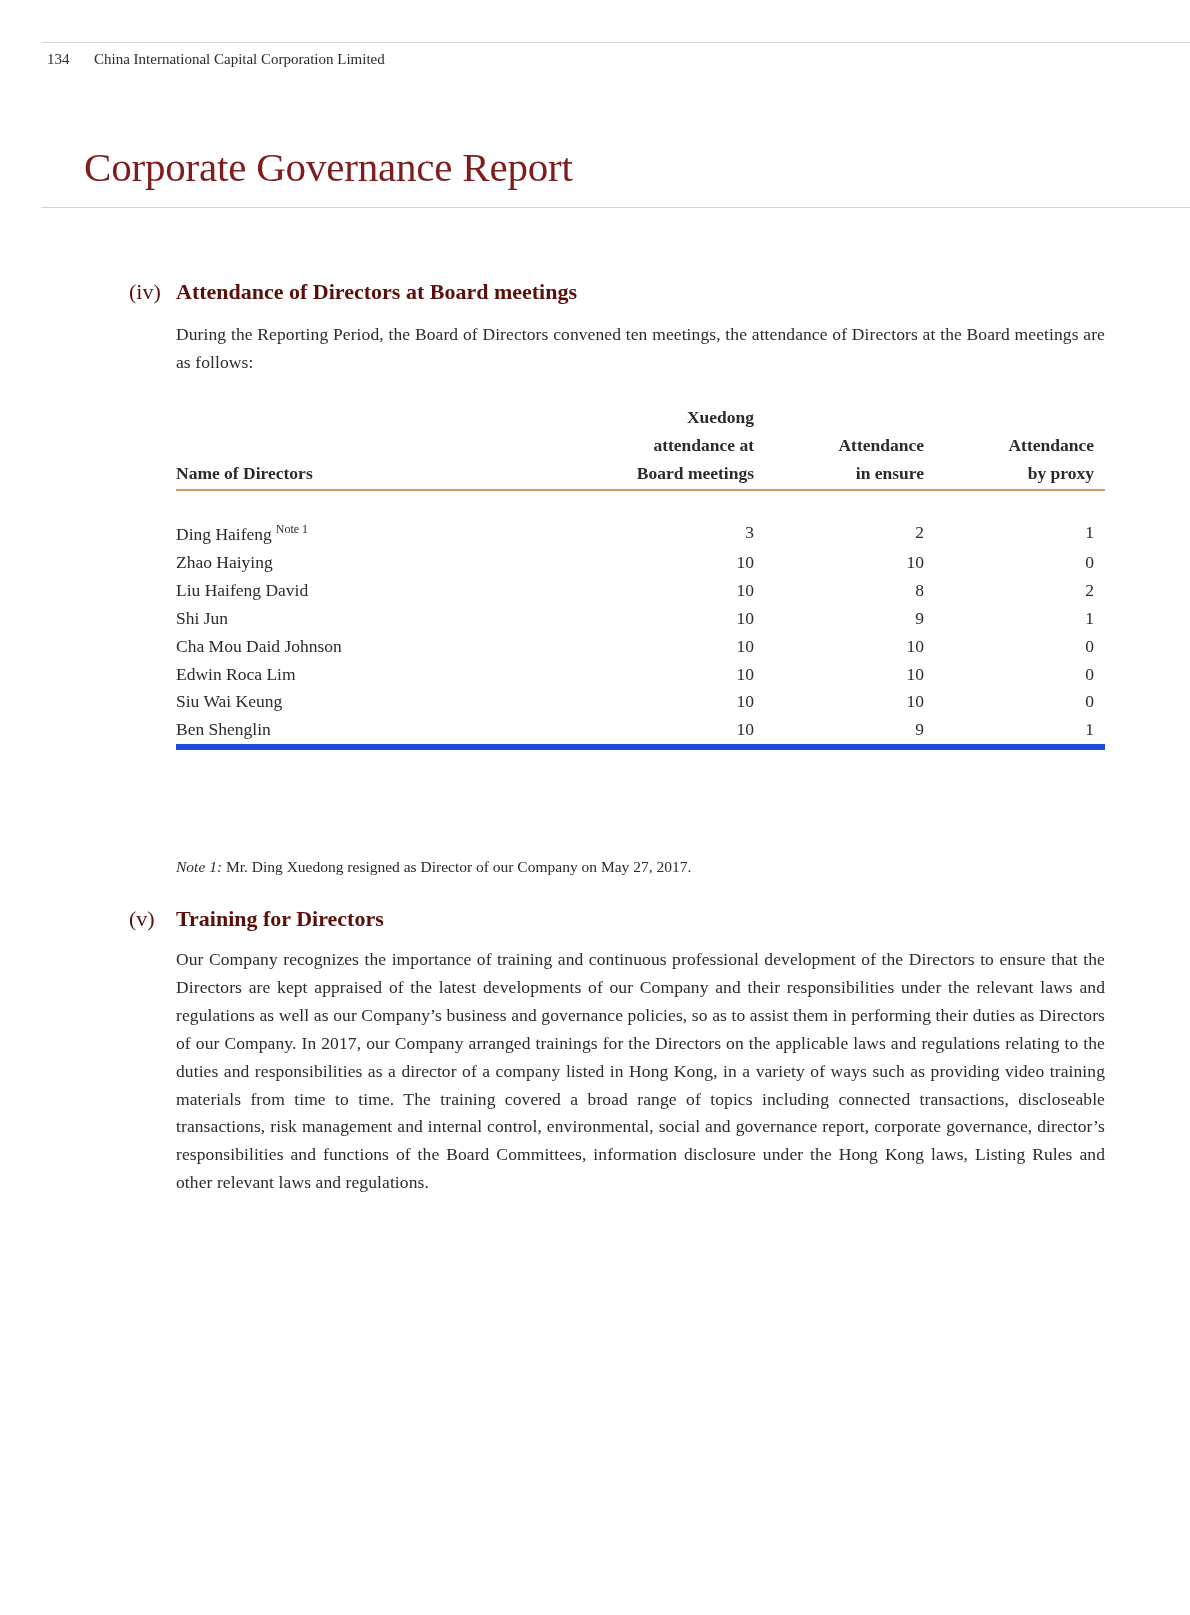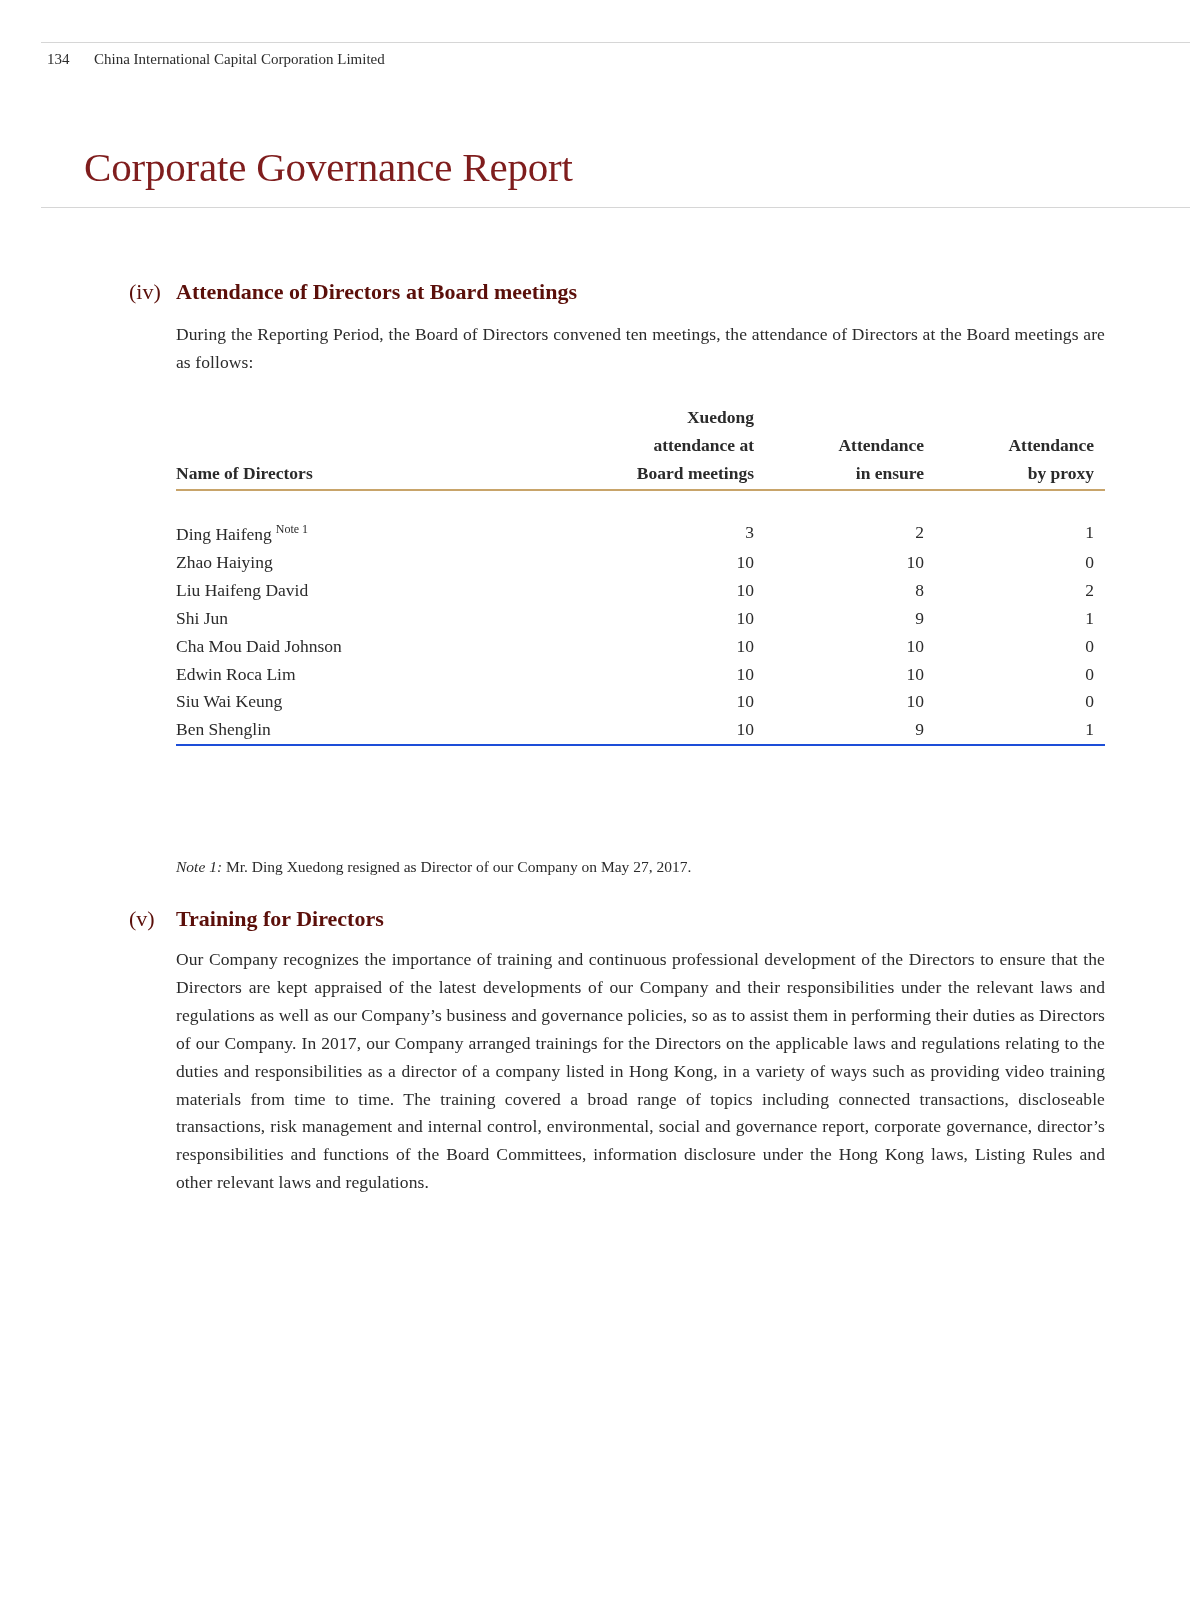--- a/index.html
+++ b/index.html
@@ -113,21 +113,21 @@
       padding: 0;
     }
     .att-table td {
       line-height: 27.9px;
       padding: 0;
     }
     .att-table td.name-col { text-align: left; white-space: nowrap; }
     .att-table td.num-col { text-align: right; }
     .att-table td.c3 { padding-right: 11px; }
     .att-table tbody tr.last td {
-      border-bottom: 2px solid #1d4ed8;
+      border-bottom: 6px solid #1d4ed8;
     }
     .note-sup {
       font-size: 12px;
       vertical-align: 7px;
       margin-left: 4px;
     }
     .note {
       position: absolute;
       left: 176px;
       top: 858px;

